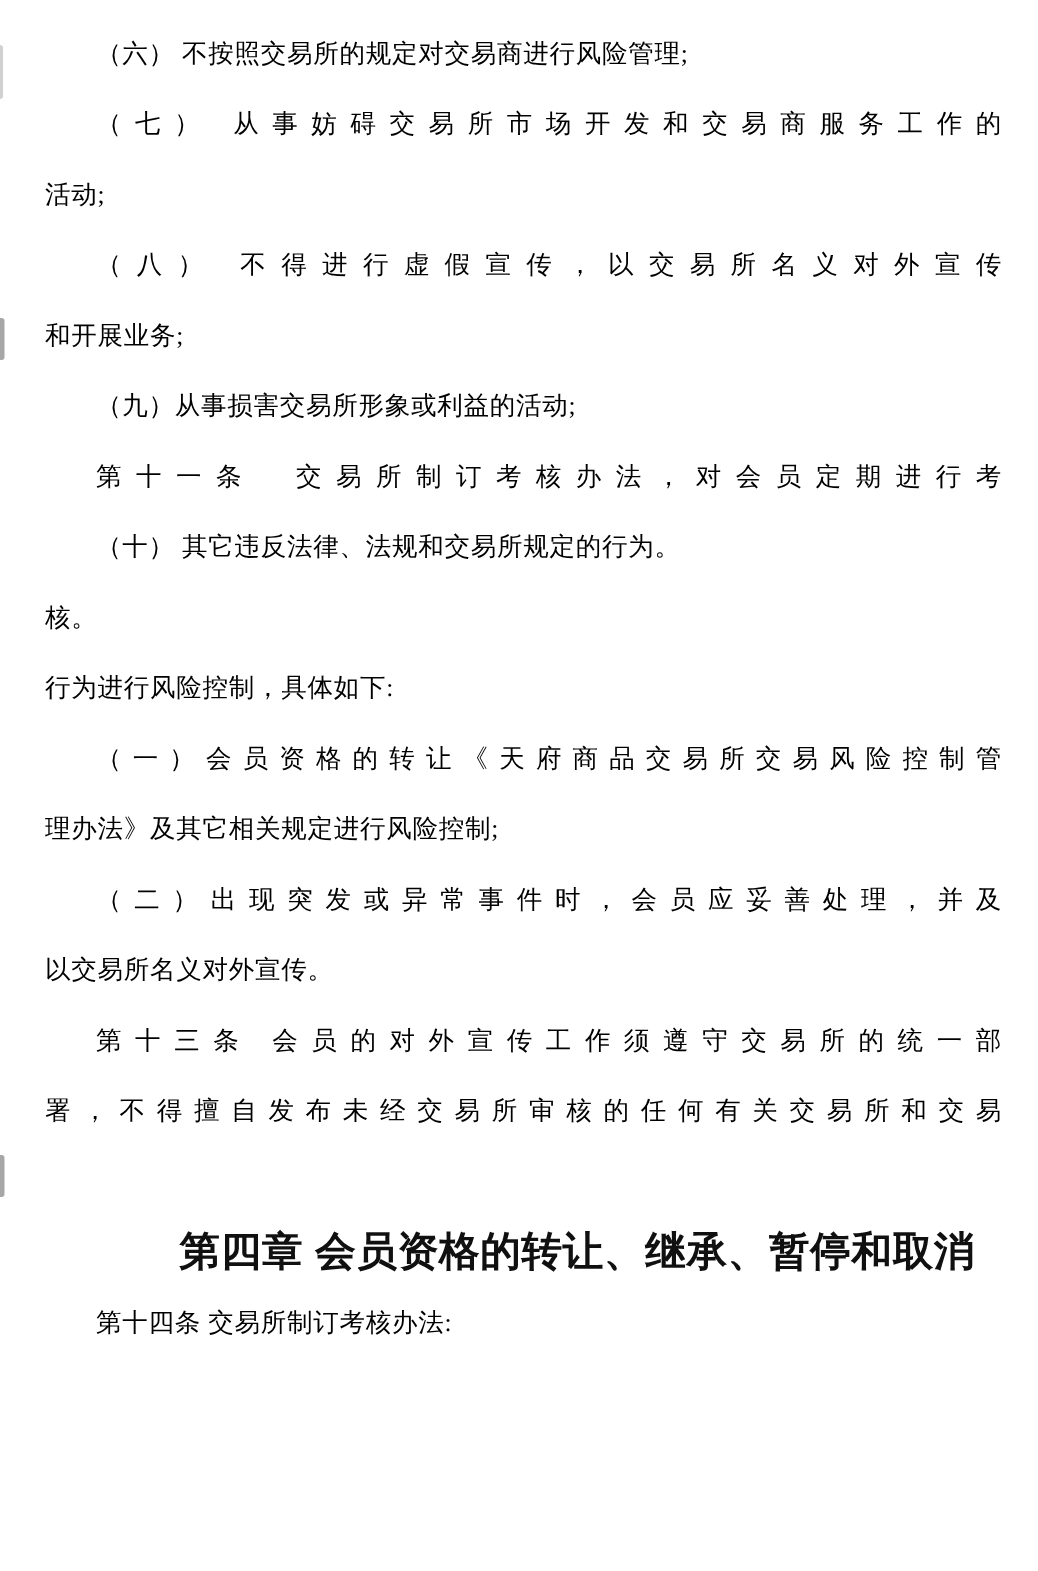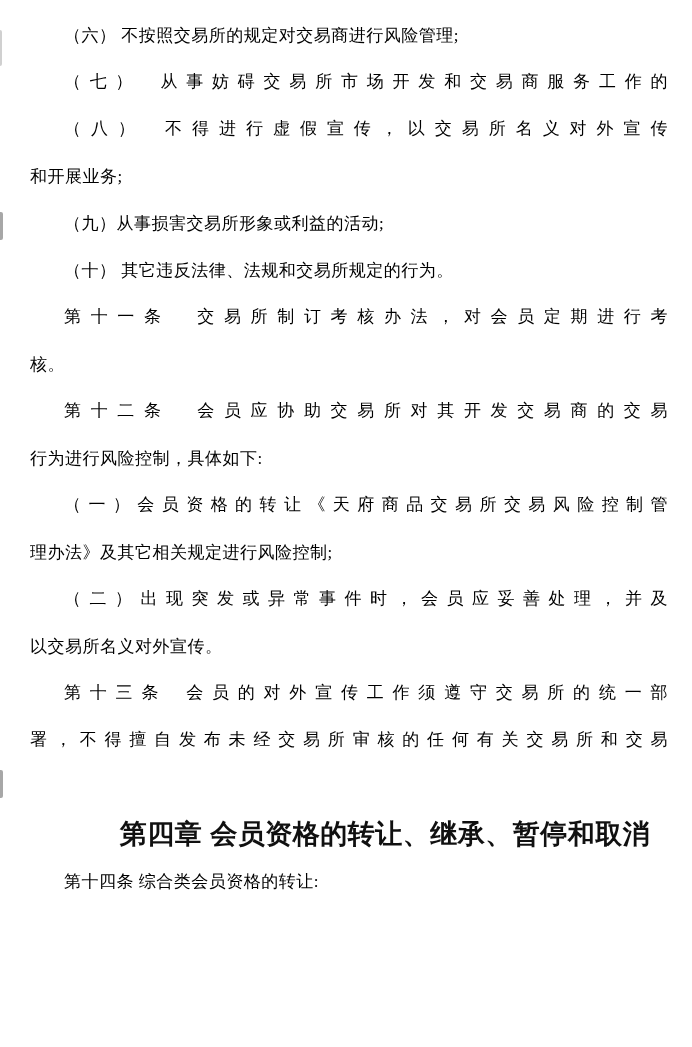--- a/index.html
+++ b/index.html
@@ -29,21 +29,20 @@
     height: 47px;
     letter-spacing: 0.5px;
     white-space: nowrap;
     color: #000000;
   }
   .indent { text-indent: 2em; }
   .jfull {
     white-space: normal;
     text-align: justify;
     text-align-last: justify;
-    font-family: Liberation Mono, monospace;
   }
   .blank { height: 47px; }
   .heading {
     font-family: "Liberation Sans", "DejaVu Sans", sans-serif;
     font-weight: bold;
     font-size: 27px;
     color: #101010;
     text-align: center;
     position: relative;
     left: 36px;
@@ -67,32 +66,32 @@
 
 <div class="page">
 
   <div class="artifact a1"></div>
   <div class="artifact a2"></div>
   <div class="artifact a3"></div>
 
   <div class="content">
     <div class="line indent">（六） 不按照交易所的规定对交易商进行风险管理;</div>
     <div class="line indent jfull">（七） 从事妨碍交易所市场开发和交易商服务工作的</div>
+    <div class="line">活动;</div>
     <div class="line indent jfull">（八） 不得进行虚假宣传，以交易所名义对外宣传</div>
     <div class="line">和开展业务;</div>
     <div class="line indent">（九）从事损害交易所形象或利益的活动;</div>
+    <div class="line indent jfull">第十一条　交易所制订考核办法，对会员定期进行考</div>
     <div class="line indent">（十） 其它违反法律、法规和交易所规定的行为。</div>
-    <div class="line indent jfull">第十一条　交易所制订考核办法，对会员定期进行考</div>
     <div class="line">核。</div>
-    <div class="line indent jfull">第十二条　会员应协助交易所对其开发交易商的交易</div>
     <div class="line">行为进行风险控制，具体如下:</div>
     <div class="line indent jfull">（一）会员资格的转让《天府商品交易所交易风险控制管</div>
     <div class="line">理办法》及其它相关规定进行风险控制;</div>
     <div class="line indent jfull">（二）出现突发或异常事件时，会员应妥善处理，并及</div>
     <div class="line">以交易所名义对外宣传。</div>
     <div class="line indent jfull">第十三条 会员的对外宣传工作须遵守交易所的统一部</div>
     <div class="line jfull">署，不得擅自发布未经交易所审核的任何有关交易所和交易</div>
     <div class="line blank"></div>
     <div class="line heading">第四章 会员资格的转让、继承、暂停和取消</div>
-    <div class="line indent">第十四条 综合类会员资格的转让:</div>
+    <div class="line indent">第十四条 交易所制订考核办法:</div>
   </div>
 
 </div>
 
 </body></html>

